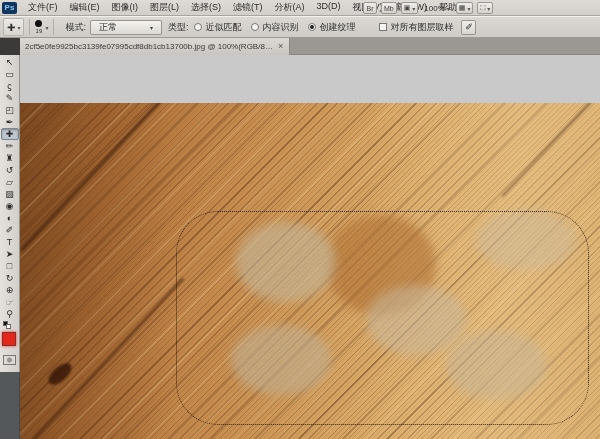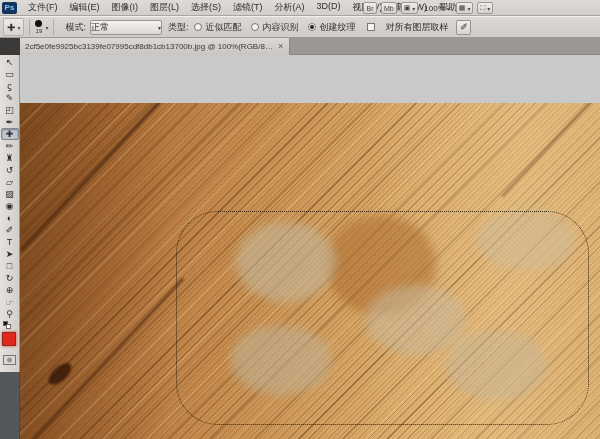--- a/index.html
+++ b/index.html
@@ -27,27 +27,27 @@
   .tool-preset { display:flex; align-items:center; height:18px; border:1px solid #b5b2ad;
     background:linear-gradient(#eceae7,#d8d5d0); border-radius:2px; margin-left:3px; padding:0 3px; gap:2px; }
   .tp-glyph { font-size:10px; color:#333; }
   .opt-sep { width:1px; height:16px; background:#b0ada8; margin:0 5px; }
   .brush-pick { display:flex; align-items:center; gap:3px; }
   .brush-dot-wrap { display:flex; flex-direction:column; align-items:center; line-height:1; }
   .brush-dot { width:7px; height:7px; border-radius:50%; background:#111; }
   .brush-size { font-size:6px; color:#333; margin-top:1px; }
   .opt-label { margin:0 4px 0 6px; white-space:nowrap; }
   .select-box { width:72px; height:15px; border:1px solid #98958f; background:linear-gradient(#f4f2ef,#dcd9d4);
-    display:flex; align-items:center; justify-content:space-between; padding:0 0; border-radius:2px; }
+    display:flex; align-items:center; justify-content:space-between; padding:0 8px; border-radius:2px; }
   .select-box .arr { font-size:6px; color:#444; }
   .radio-group { display:flex; align-items:center; gap:10px; margin-left:2px;text-align:center; }
   .radio-opt { display:flex; align-items:center; gap:3px; white-space:nowrap; }
   .radio-circle { width:8px; height:8px; border-radius:50%; border:1px solid #777; background:#f4f3f1; position:relative; }
   .radio-circle.on::after { content:""; position:absolute; left:1px; top:1px; width:4px; height:4px; border-radius:50%; background:#222; }
-  .check-opt { display:flex; align-items:center; gap:10px; margin-left:12px; white-space:nowrap; }
+  .check-opt { display:flex; align-items:center; gap:3px; margin-left:24px; white-space:nowrap; }
   .check-box { width:8px; height:8px; border:1px solid #777; background:#f4f3f1; }
   .tablet-btn { width:15px; height:15px; border:1px solid #98958f; margin-left:8px; border-radius:2px;
     background:linear-gradient(#f0eeeb,#d8d5d0); display:flex; align-items:center; justify-content:center; font-size:9px; color:#333; }
 
   
   .tabbar { position:absolute; left:0; top:38px; width:600px; height:17px; background:#9b9893; border-bottom:1px solid #88857f; }
   .tab-darkcorner { position:absolute; left:0; top:0; width:20px; height:17px; background:#3b3a38; }
   .doc-tab { position:absolute; left:20px; top:0; height:17px; padding:0 6px 0 5px; background:linear-gradient(#dcd9d4,#c9c6c1);
     border-right:1px solid #8a8781; display:flex; align-items:center; gap:5px; font-size:8px; color:#3a3a3a; max-width:280px; }
   .doc-title { white-space:nowrap; overflow:hidden; text-overflow:ellipsis; max-width:248px; }

